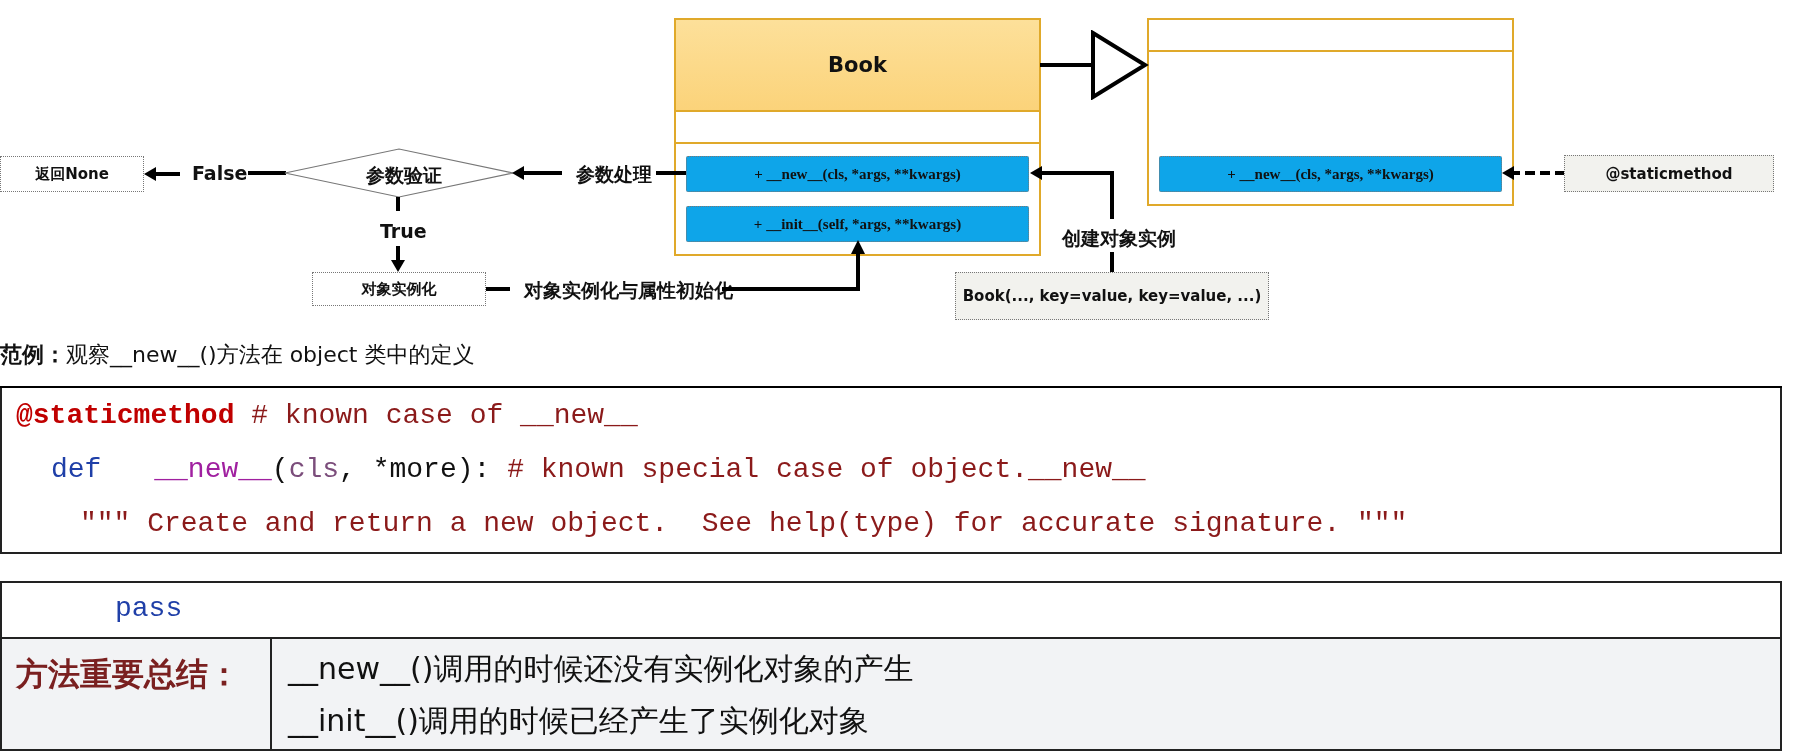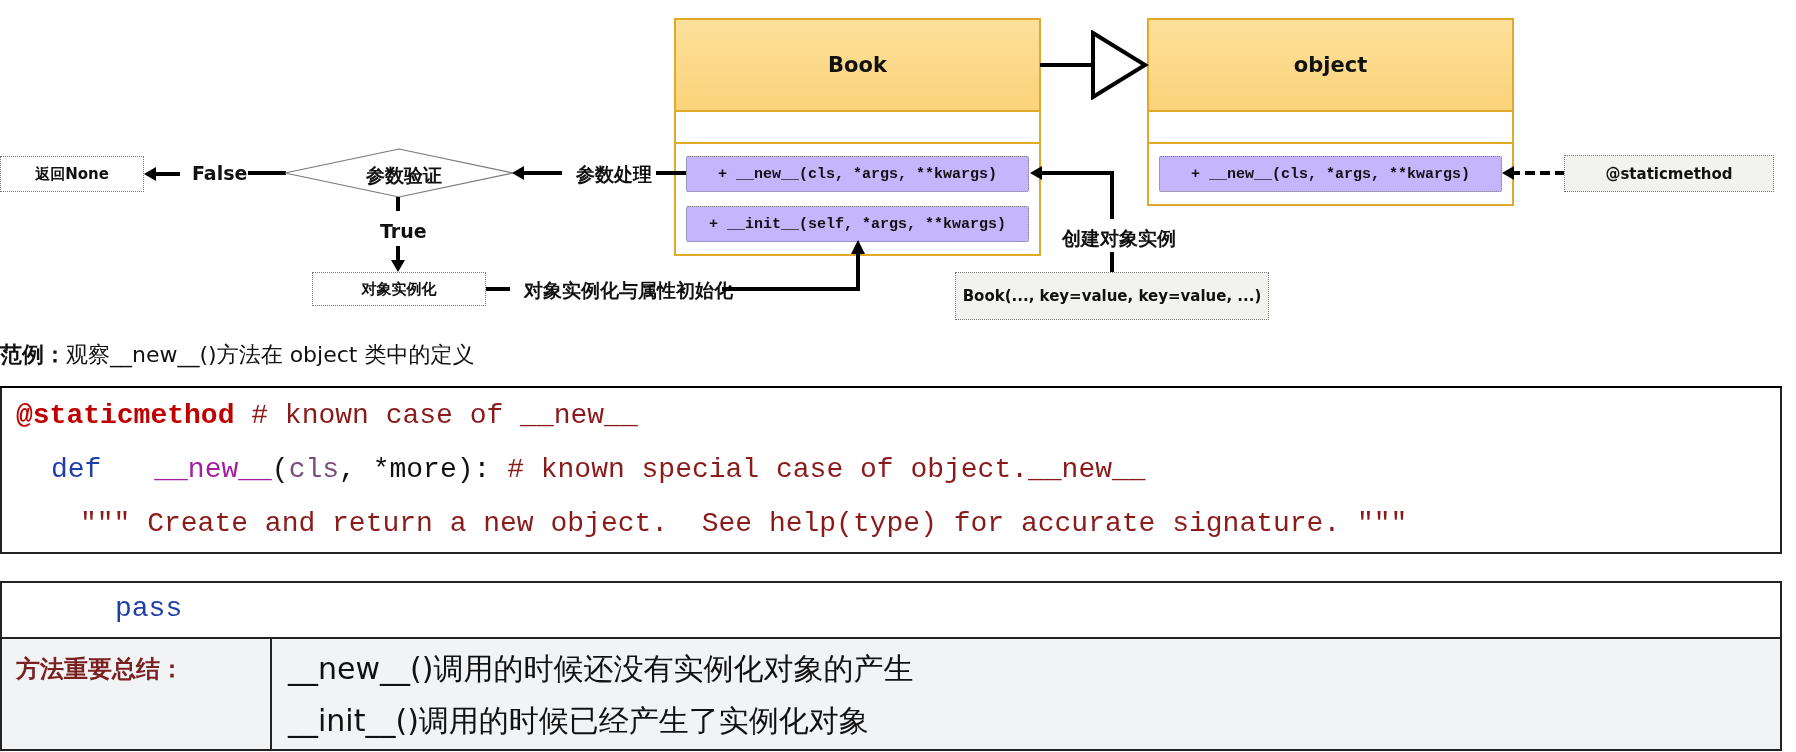--- a/index.html
+++ b/index.html
@@ -4,51 +4,50 @@
 <style>
   html,body{margin:0;padding:0;background:#fff;}
   body{width:1796px;height:752px;position:relative;overflow:hidden;font-family:"Liberation Sans","DejaVu Sans",sans-serif;}
   .abs{position:absolute;}
   .lbl{position:absolute;font-weight:bold;font-size:19px;color:#111;white-space:nowrap;font-family:"DejaVu Sans","Liberation Sans",sans-serif;}
   .box{position:absolute;border:1px dotted #777;box-sizing:border-box;display:flex;align-items:center;justify-content:center;font-weight:bold;font-size:15px;color:#111;background:#fff;font-family:"DejaVu Sans","Liberation Sans",sans-serif;}
   .box.grey{background:#f2f2ee;}
   .cls{position:absolute;border:2px solid #e0a92a;box-sizing:border-box;background:#fff;}
   .cls .head{height:90px;background:linear-gradient(#fde09a,#fbd37a);border-bottom:2px solid #e0a92a;display:flex;align-items:center;justify-content:center;font-weight:bold;font-size:21px;color:#111;font-family:"DejaVu Sans","Liberation Sans",sans-serif;}
   .cls .attrs{height:30px;border-bottom:2px solid #e0a92a;}
-  .method{position:absolute;left:10px;right:10px;height:36px;border:1px dotted #777;border-radius:2px;background:#c4b5fd;display:flex;align-items:center;justify-content:center;font-weight:bold;font-size:15px;color:#111;font-family:Liberation Mono, monospace;box-sizing:border-box;}
+  .method{position:absolute;left:10px;right:10px;height:36px;border:1px dotted #777;border-radius:2px;background:#0ea5e9;display:flex;align-items:center;justify-content:center;font-weight:bold;font-size:15px;color:#111;font-family:Liberation Serif, serif;box-sizing:border-box;}
   .line{position:absolute;background:#000;}
   .heading{position:absolute;left:0;top:340px;font-size:22px;color:#111;white-space:nowrap;font-family:"DejaVu Sans","Liberation Sans",sans-serif;}
   .heading b{font-weight:bold;}
   .code{position:absolute;left:0;width:1782px;border:2px solid #222;box-sizing:border-box;background:#fff;font-family:"Liberation Mono","DejaVu Sans Mono",monospace;font-size:28px;}
   .code .ln{position:absolute;left:14px;white-space:pre;}
   .kw-dec{color:#c00000;font-weight:bold;}
   .cm{color:#8b1a1a;}
   .kw{color:#1f3fa8;margin-left:35px;}
   .fn{color:#a020a0;margin-left:36px;}
   .arg{color:#7b4d7b;}
   .plain{color:#111;}
   .summary{position:absolute;left:0;top:637px;width:1782px;height:114px;border:2px solid #222;border-top:none;box-sizing:border-box;background:#f2f3f5;}
-  .sum-left{position:absolute;left:14px;top:14px;font-size:24px;font-weight:bold;color:#7a2020;font-family:"DejaVu Sans","Liberation Sans",sans-serif;}
+  .sum-left{position:absolute;left:14px;top:14px;font-size:32px;font-weight:bold;color:#7a2020;font-family:"DejaVu Sans","Liberation Sans",sans-serif;}
   .sum-div{position:absolute;left:268px;top:0;bottom:0;width:2px;background:#222;}
   .sum-line{position:absolute;left:286px;font-size:30px;color:#111;white-space:nowrap;font-family:"DejaVu Sans","Liberation Sans",sans-serif;}
 </style>
 </head>
 <body>
 
 <div>
 
   <div class="cls" style="left:674px;top:18px;width:367px;height:238px;">
     <div class="head">Book</div>
     <div class="attrs"></div>
     <div class="method" style="top:136px;">+ __new__(cls, *args, **kwargs)</div>
     <div class="method" style="top:186px;">+ __init__(self, *args, **kwargs)</div>
   </div>
 
   <div class="cls" style="left:1147px;top:18px;width:367px;height:188px;">
-    <div class="head">object</div>
     <div class="attrs"></div>
     <div class="method" style="top:136px;">+ __new__(cls, *args, **kwargs)</div>
   </div>
 
   <svg class="abs" style="left:1040px;top:30px;" width="110" height="70">
     <line x1="0" y1="35" x2="53" y2="35" stroke="#000" stroke-width="4"></line>
     <polygon points="53,3 105,35 53,67" fill="#fff" stroke="#000" stroke-width="4"></polygon>
   </svg>
 
   <div class="box" style="left:0;top:156px;width:144px;height:36px;">返回None</div>

